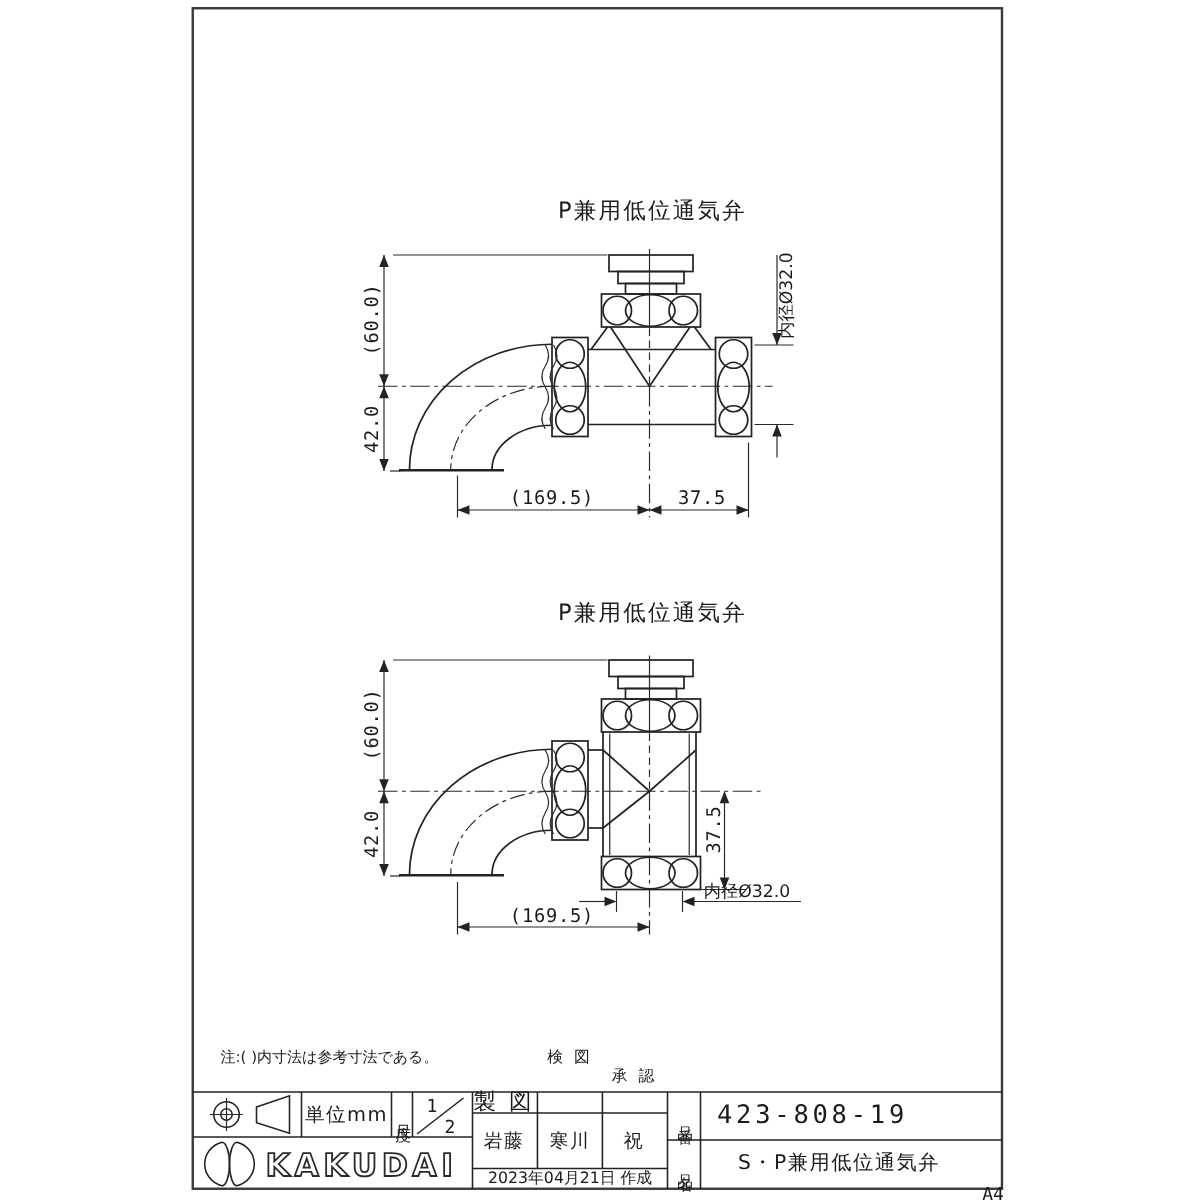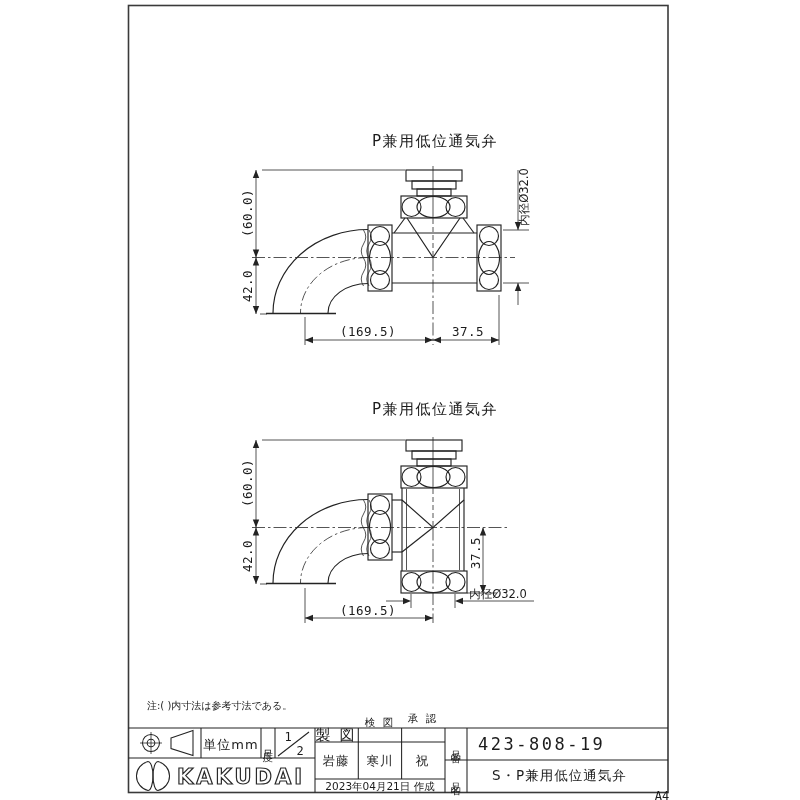--- a/index.html
+++ b/index.html
@@ -229,21 +229,21 @@
 <span class="t rot mono" style="left:476px;top:553px;font-size:12.5px;letter-spacing:0.5px">37.5</span>
 <span class="t" style="left:498px;top:595px;font-size:11.5px">内径Ø32.0</span>
 
 <span class="t la" style="left:147px;top:706px;font-size:10px">注:( )内寸法は参考寸法である。</span>
 
 <span class="t" style="left:231px;top:744px;font-size:13px;letter-spacing:1px">単位mm</span>
 <span class="t vert" style="left:268px;top:743px;font-size:10.5px">尺度</span>
 <span class="t mono" style="left:288px;top:737px;font-size:12px">1</span>
 <span class="t mono" style="left:300px;top:751px;font-size:12px">2</span>
 <span class="t" style="left:336px;top:735px;font-size:15px;letter-spacing:2px">製 図</span>
-<span class="t" style="left:380px;top:722px;font-size:10.5px;letter-spacing:2px">検 図</span>
+<span class="t" style="left:380px;top:705px;font-size:10.5px;letter-spacing:2px">検 図</span>
 <span class="t" style="left:423px;top:718px;font-size:10.5px;letter-spacing:2px">承 認</span>
 <span class="t" style="left:336px;top:761px;font-size:12.5px;letter-spacing:1px">岩藤</span>
 <span class="t" style="left:380px;top:761px;font-size:12.5px;letter-spacing:1px">寒川</span>
 <span class="t" style="left:422px;top:761px;font-size:12.5px">祝</span>
 <span class="t" style="left:380px;top:786px;font-size:10.5px">2023年04月21日 作成</span>
 <span class="t vert" style="left:456px;top:744px;font-size:10.5px">品番</span>
 <span class="t vert" style="left:456px;top:776px;font-size:10.5px">品名</span>
 <span class="t la mono" style="left:478px;top:744px;font-size:17px;letter-spacing:2.5px">423-808-19</span>
 <span class="t la" style="left:492px;top:776px;font-size:13.5px;letter-spacing:1px">S・P兼用低位通気弁</span>
 <span class="t mono" style="left:662px;top:796px;font-size:12px">A4</span>

